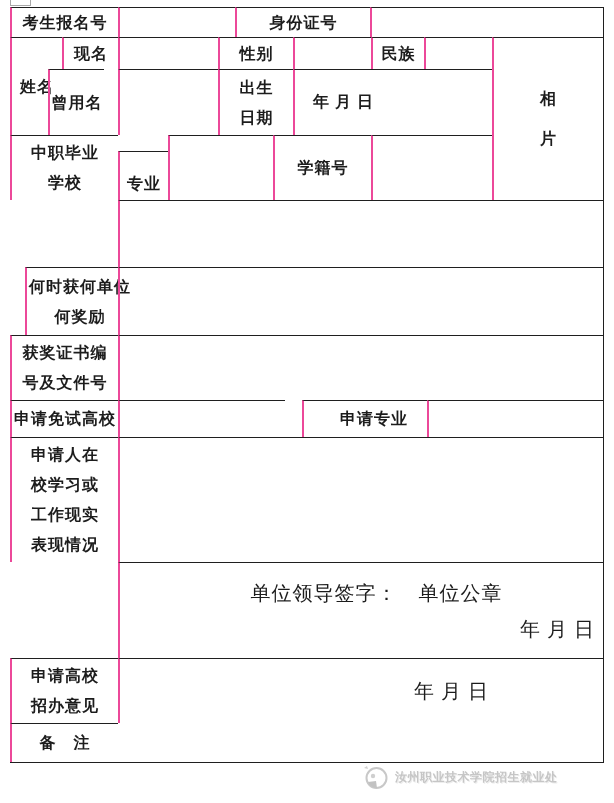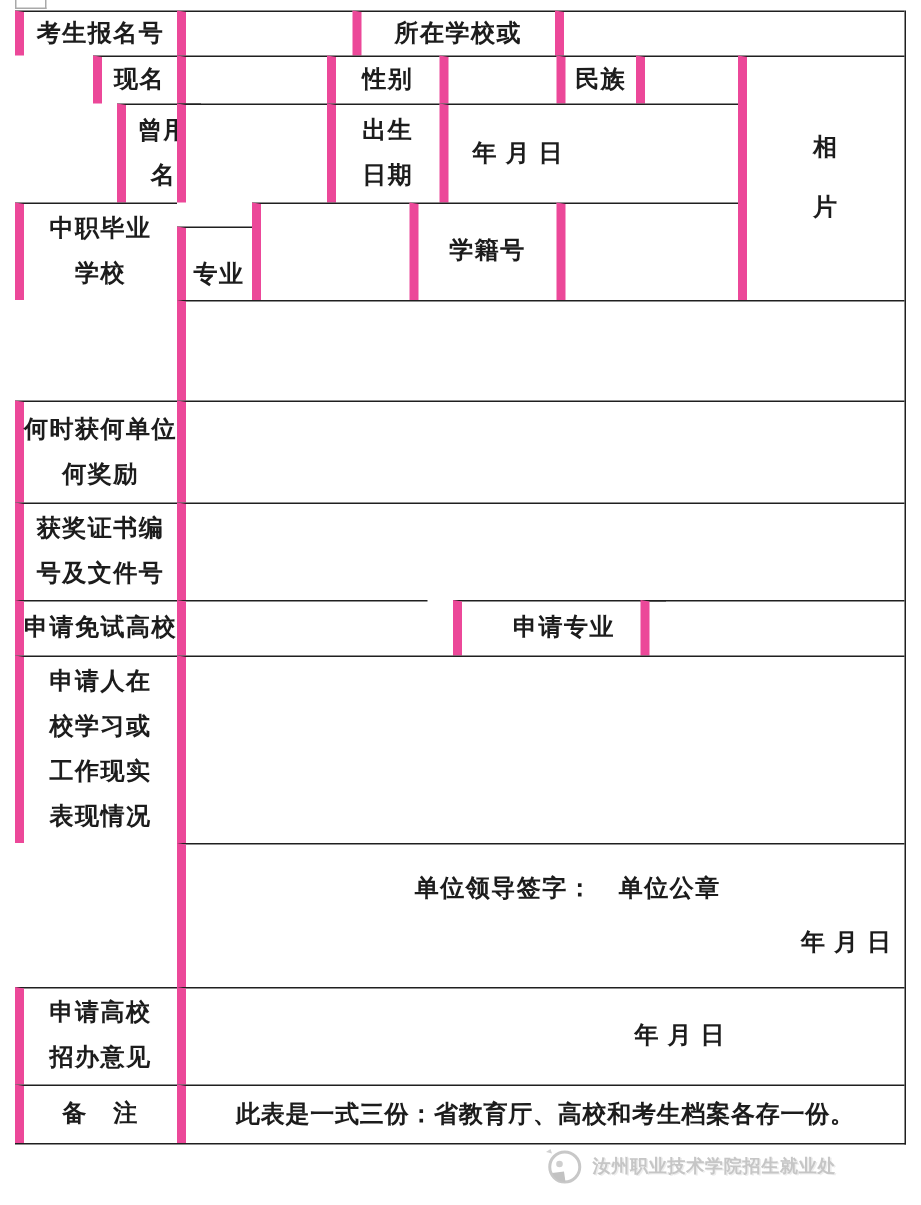--- a/index.html
+++ b/index.html
@@ -15,38 +15,38 @@
     position:absolute;left:10px;top:0;width:21px;height:6px;
     box-sizing:border-box;border:1px solid #a9a9a9;border-top:none;
   }
 
   .tbl{
     position:absolute;left:10px;top:7px;width:593px;height:755px;
     border-right:1px solid #1f1f1f;border-bottom:1px solid #1f1f1f;
   }
   .cell{
     position:absolute;box-sizing:border-box;
-    border-left:6px solid #ec4899;border-top:1px solid #1f1f1f;
+    border-left:2px solid #ec4899;border-top:1px solid #1f1f1f;
     display:flex;align-items:center;justify-content:center;
     text-align:center;
   }
   .lbl{
     font-size:16px;font-weight:bold;letter-spacing:1px;
     line-height:30px;white-space:pre-line;
   }
   .photo .lbl{line-height:40px;}
   .value-text{font-size:16px;font-weight:bold;letter-spacing:1px;}
   .shift-left{padding-right:100px;}
 
   .opinion{
     flex-direction:column;justify-content:center;align-items:stretch;
     gap:6px;
   }
   .sign-line{
-    font-size:16px;font-weight:bold;letter-spacing:1px;line-height:30px;
+    font-size:20px;font-weight:normal;letter-spacing:1px;line-height:30px;
     text-align:center;white-space:pre;
   }
   .sign-shift-a{padding-left:30px;}
   .sign-shift-b{padding-left:54px;}
   .date-right{text-align:right;padding-right:8px;}
   .date-midright{text-align:center;padding-left:180px;}
   .note-content{font-size:16px;font-weight:bold;letter-spacing:0.5px;}
 
   .watermark{
     position:absolute;left:362px;top:762px;height:30px;
@@ -63,50 +63,51 @@
 <body>
 
 <div class="page">
 
   <div class="edge-artifact"></div>
 
   <div class="tbl">
 
     <div class="cell lbl" style="left:0;top:0;width:108px;height:30px">考生报名号</div>
     <div class="cell" style="left:108px;top:0;width:117px;height:30px"></div>
-    <div class="cell lbl" style="left:225px;top:0;width:135px;height:30px">所在学校或</div>
+    <div class="cell lbl" style="left:225px;top:0;width:135px;height:30px">身份证号</div>
     <div class="cell" style="left:360px;top:0;width:233px;height:30px"></div>
 
+    <div class="cell lbl" style="left:0;top:30px;width:52px;height:98px">姓名</div>
     <div class="cell lbl" style="left:52px;top:30px;width:56px;height:32px">现名</div>
     <div class="cell" style="left:108px;top:30px;width:100px;height:32px"></div>
     <div class="cell lbl" style="left:208px;top:30px;width:75px;height:32px">性别</div>
     <div class="cell" style="left:283px;top:30px;width:78px;height:32px"></div>
     <div class="cell lbl" style="left:361px;top:30px;width:53px;height:32px">民族</div>
     <div class="cell" style="left:414px;top:30px;width:68px;height:32px"></div>
     <div class="cell photo" style="left:482px;top:30px;width:111px;height:163px">
         <span class="lbl">相
 片</span>
       </div>
 
-    <div class="cell lbl" style="left:68px;top:62px;width:56px;height:66px">曾用名</div>
+    <div class="cell lbl" style="left:38px;top:62px;width:56px;height:66px">曾用名</div>
     <div class="cell" style="left:108px;top:62px;width:100px;height:66px"></div>
     <div class="cell lbl" style="left:208px;top:62px;width:75px;height:66px">出生
 日期</div>
     <div class="cell value-text shift-left" style="left:283px;top:62px;width:199px;height:66px">年 月 日</div>
 
     <div class="cell lbl" style="left:0;top:128px;width:108px;height:65px">中职毕业
 学校</div>
     <div class="cell lbl" style="left:108px;top:144px;width:50px;height:65px">专业</div>
     <div class="cell" style="left:158px;top:128px;width:105px;height:65px"></div>
     <div class="cell lbl" style="left:263px;top:128px;width:98px;height:65px">学籍号</div>
     <div class="cell" style="left:361px;top:128px;width:121px;height:65px"></div>
 
     <div class="cell" style="left:108px;top:193px;width:485px;height:67px"></div>
 
-    <div class="cell lbl" style="left:0;top:260px;width:108px;height:68px">何时获何单位
+    <div class="cell lbl" style="left:15px;top:260px;width:108px;height:68px">何时获何单位
 何奖励</div>
     <div class="cell" style="left:108px;top:260px;width:485px;height:68px"></div>
 
     <div class="cell lbl" style="left:0;top:328px;width:108px;height:65px">获奖证书编
 号及文件号</div>
     <div class="cell" style="left:108px;top:328px;width:485px;height:65px"></div>
 
     <div class="cell lbl" style="left:0;top:393px;width:108px;height:37px">申请免试高校</div>
     <div class="cell" style="left:108px;top:393px;width:167px;height:37px"></div>
     <div class="cell lbl" style="left:292px;top:393px;width:142px;height:37px">申请专业</div>
@@ -123,21 +124,20 @@
       <div class="sign-line date-right">年 月 日</div>
     </div>
 
     <div class="cell lbl" style="left:0;top:651px;width:108px;height:65px">申请高校
 招办意见</div>
     <div class="cell opinion" style="left:108px;top:651px;width:485px;height:65px">
       <div class="sign-line date-midright">年 月 日</div>
     </div>
 
     <div class="cell lbl" style="left:0;top:716px;width:108px;height:39px">备　注</div>
-    <div class="cell note-content" style="left:108px;top:716px;width:485px;height:39px">此表是一式三份：省教育厅、高校和考生档案各存一份。</div>
 
   </div>
 
   <div class="watermark">
     <svg class="seal" viewBox="0 0 27 27">
       <circle cx="14.5" cy="14" r="10" fill="none" stroke="#c8c8c8" stroke-width="2"></circle>
       <path d="M6 18 a10 10 0 0 0 9 6 l-1 -7 z" fill="#c2c2c2"></path>
       <circle cx="11" cy="12" r="2.2" fill="#cfcfcf"></circle>
       <path d="M2 4 l3 -2 1 3 z" fill="#d2d2d2"></path>
     </svg>

